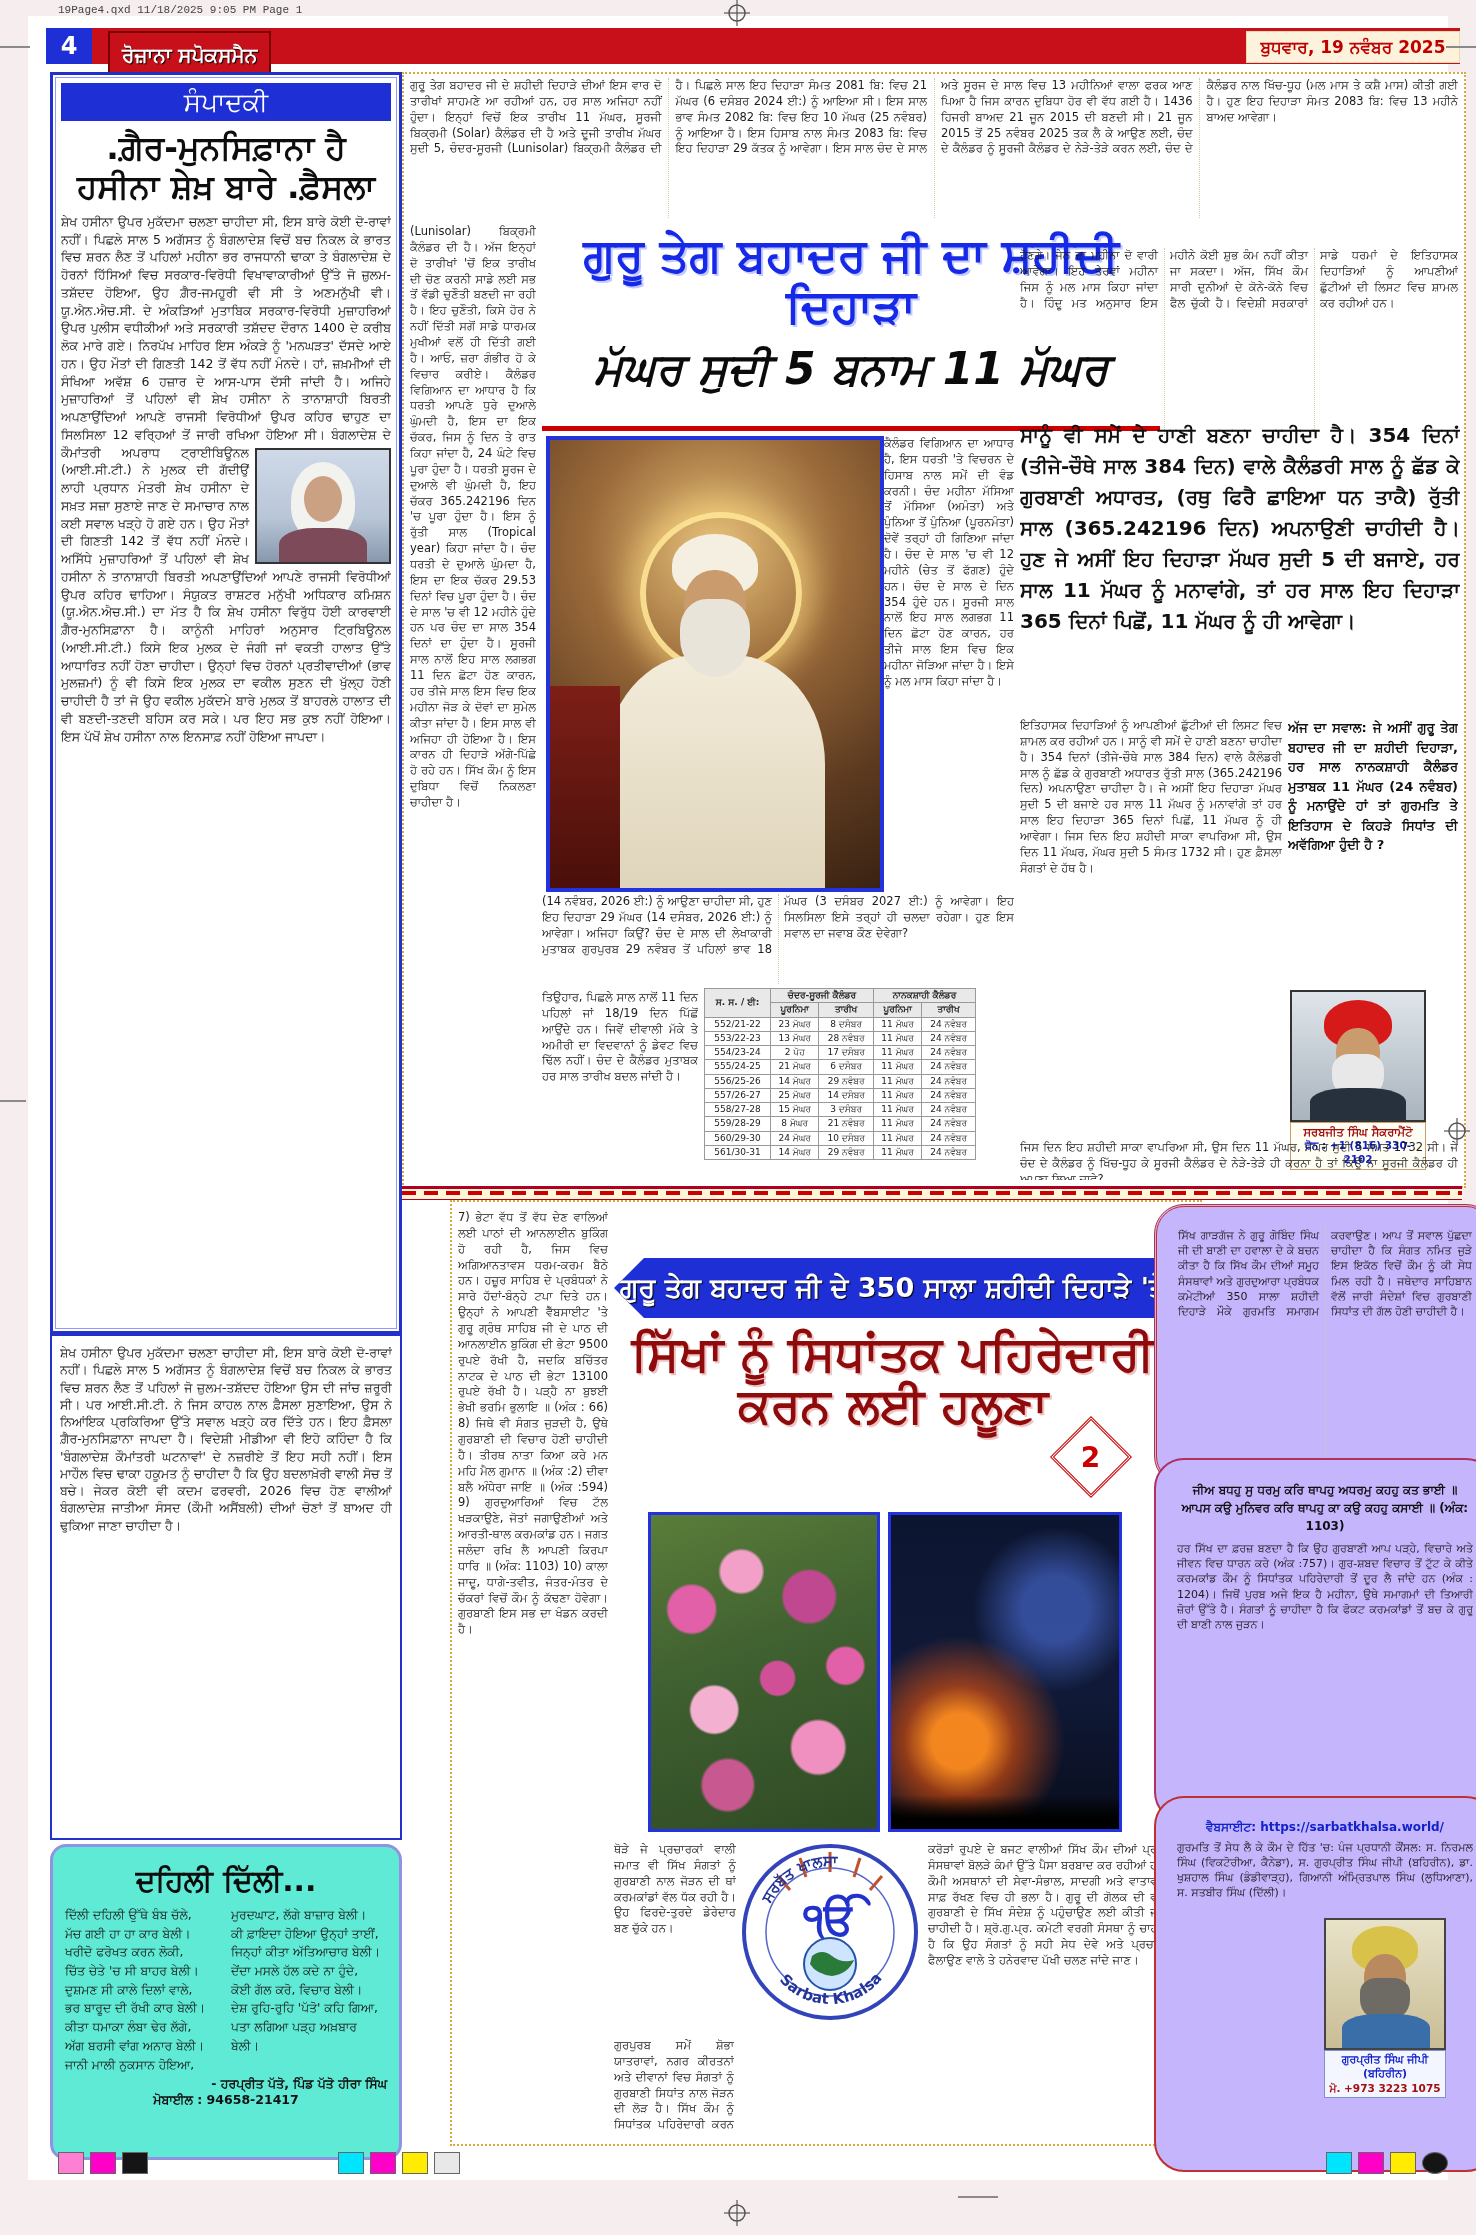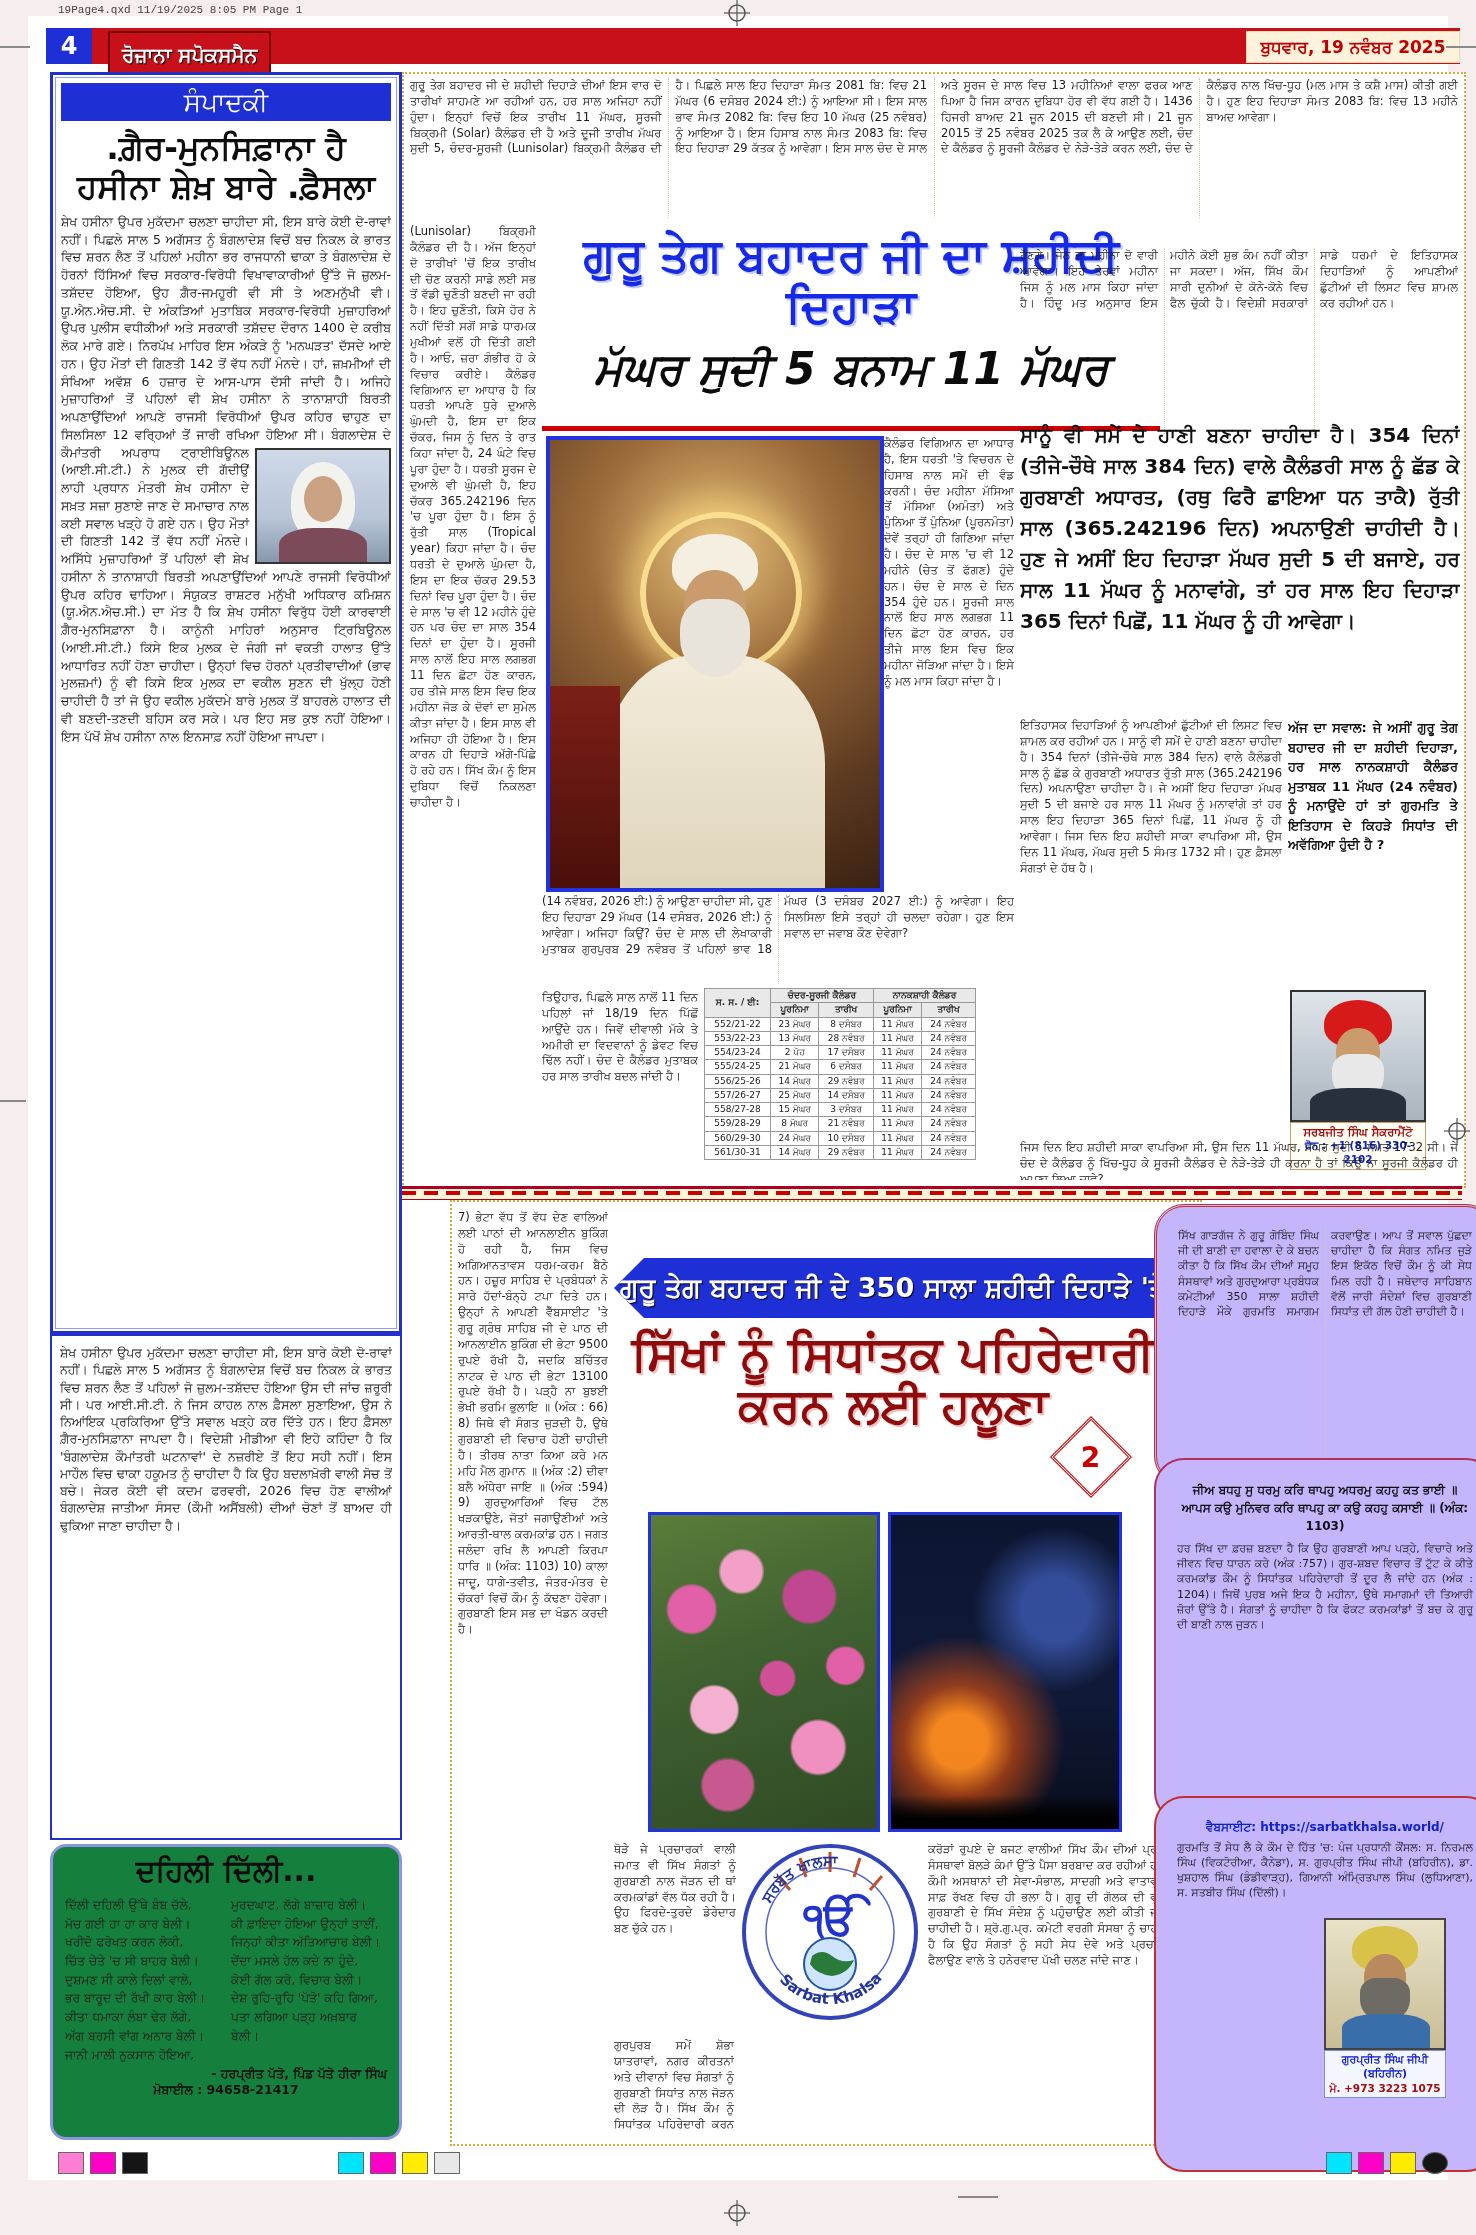--- a/index.html
+++ b/index.html
@@ -86,41 +86,41 @@
   .weblink{color:#1122cc;font-weight:bold;font-size:12px;text-align:center;line-height:1.4;}
   .gpphoto{width:118px;height:128px;border:2px solid #444;position:relative;background:linear-gradient(180deg,#e8e2c8,#c9bd95);overflow:hidden;}
   .gpphoto .turban{position:absolute;left:26px;top:6px;width:66px;height:46px;background:#d8c24a;border-radius:50% 50% 42% 42%;}
   .gpphoto .face{position:absolute;left:38px;top:34px;width:42px;height:48px;background:#b98a5e;border-radius:48%;}
   .gpphoto .beard{position:absolute;left:34px;top:58px;width:50px;height:44px;background:#6e6a64;border-radius:40% 40% 60% 60%;}
   .gpphoto .shirt{position:absolute;left:16px;top:94px;width:88px;height:34px;background:#3a6ea8;border-radius:40% 40% 0 0;}
   .gpcap{border:1px solid #8090d0;background:#f4f6ff;text-align:center;padding:2px 1px;}
   .gpname{color:#1122cc;font-weight:bold;font-size:11px;line-height:1.3;}
   .gpphone{color:#a01010;font-weight:bold;font-size:10.5px;line-height:1.3;}
   
-  .poembox{border:3px solid #8f93e0;border-radius:16px;background:#15803d;padding:4px 12px;}
+  .poembox{border:3px solid #8f93e0;border-radius:16px;background:#5eead4;padding:14px 12px;}
   .poemtitle{font-weight:bold;font-size:30px;text-align:center;color:#0d0d0d;line-height:1.3;}
   .poemcols{display:flex;gap:10px;margin-top:6px;}
   .poemcols ul{list-style:none;margin:0;padding:0;font-size:12.3px;line-height:1.52;color:#1a1a1a;width:50%;}
   .poemauthor{font-weight:bold;font-size:12.5px;text-align:right;color:#111;margin-top:2px;}
   .poemmobile{font-weight:bold;font-size:12.5px;text-align:center;color:#111;}
   
   .logosvg{width:100%;height:100%;}
   
   .cropline{background:#8a8a8a;}
   .sq{display:inline-block;width:24px;height:20px;border:1px solid #666;margin-right:6px;vertical-align:middle;}
   .sq.circle{border-radius:50%;}
   .regmark{position:absolute;width:26px;height:26px;}
 </style>
 </head>
 <body>
 
 <div id="page">
   <div id="sheet"></div>
 
-  <div class="abs printline" style="left:58px;top:4px;">19Page4.qxd  11/19/2025  8:05 PM  Page 1</div>
+  <div class="abs printline" style="left:58px;top:4px;">19Page4.qxd  11/18/2025  9:05 PM  Page 1</div>
 
   <div class="abs pageno" style="left:46px;top:28px;width:46px;height:36px;">4</div>
   <div class="abs redbar" style="left:92px;top:28px;width:1368px;height:36px;"></div>
   <div class="abs" style="left:108px;top:31px;">
     <span class="masthead-box">ਰੋਜ਼ਾਨਾ ਸਪੋਕਸਮੈਨ</span>
   </div>
   <div class="abs datebox" style="left:1246px;top:31px;width:212px;height:30px;">ਬੁਧਵਾਰ, 19 ਨਵੰਬਰ 2025</div>
 
   <div class="abs edbox" style="left:50px;top:72px;width:330px;height:1240px;">
     <div class="kickerbar">ਸੰਪਾਦਕੀ</div>

